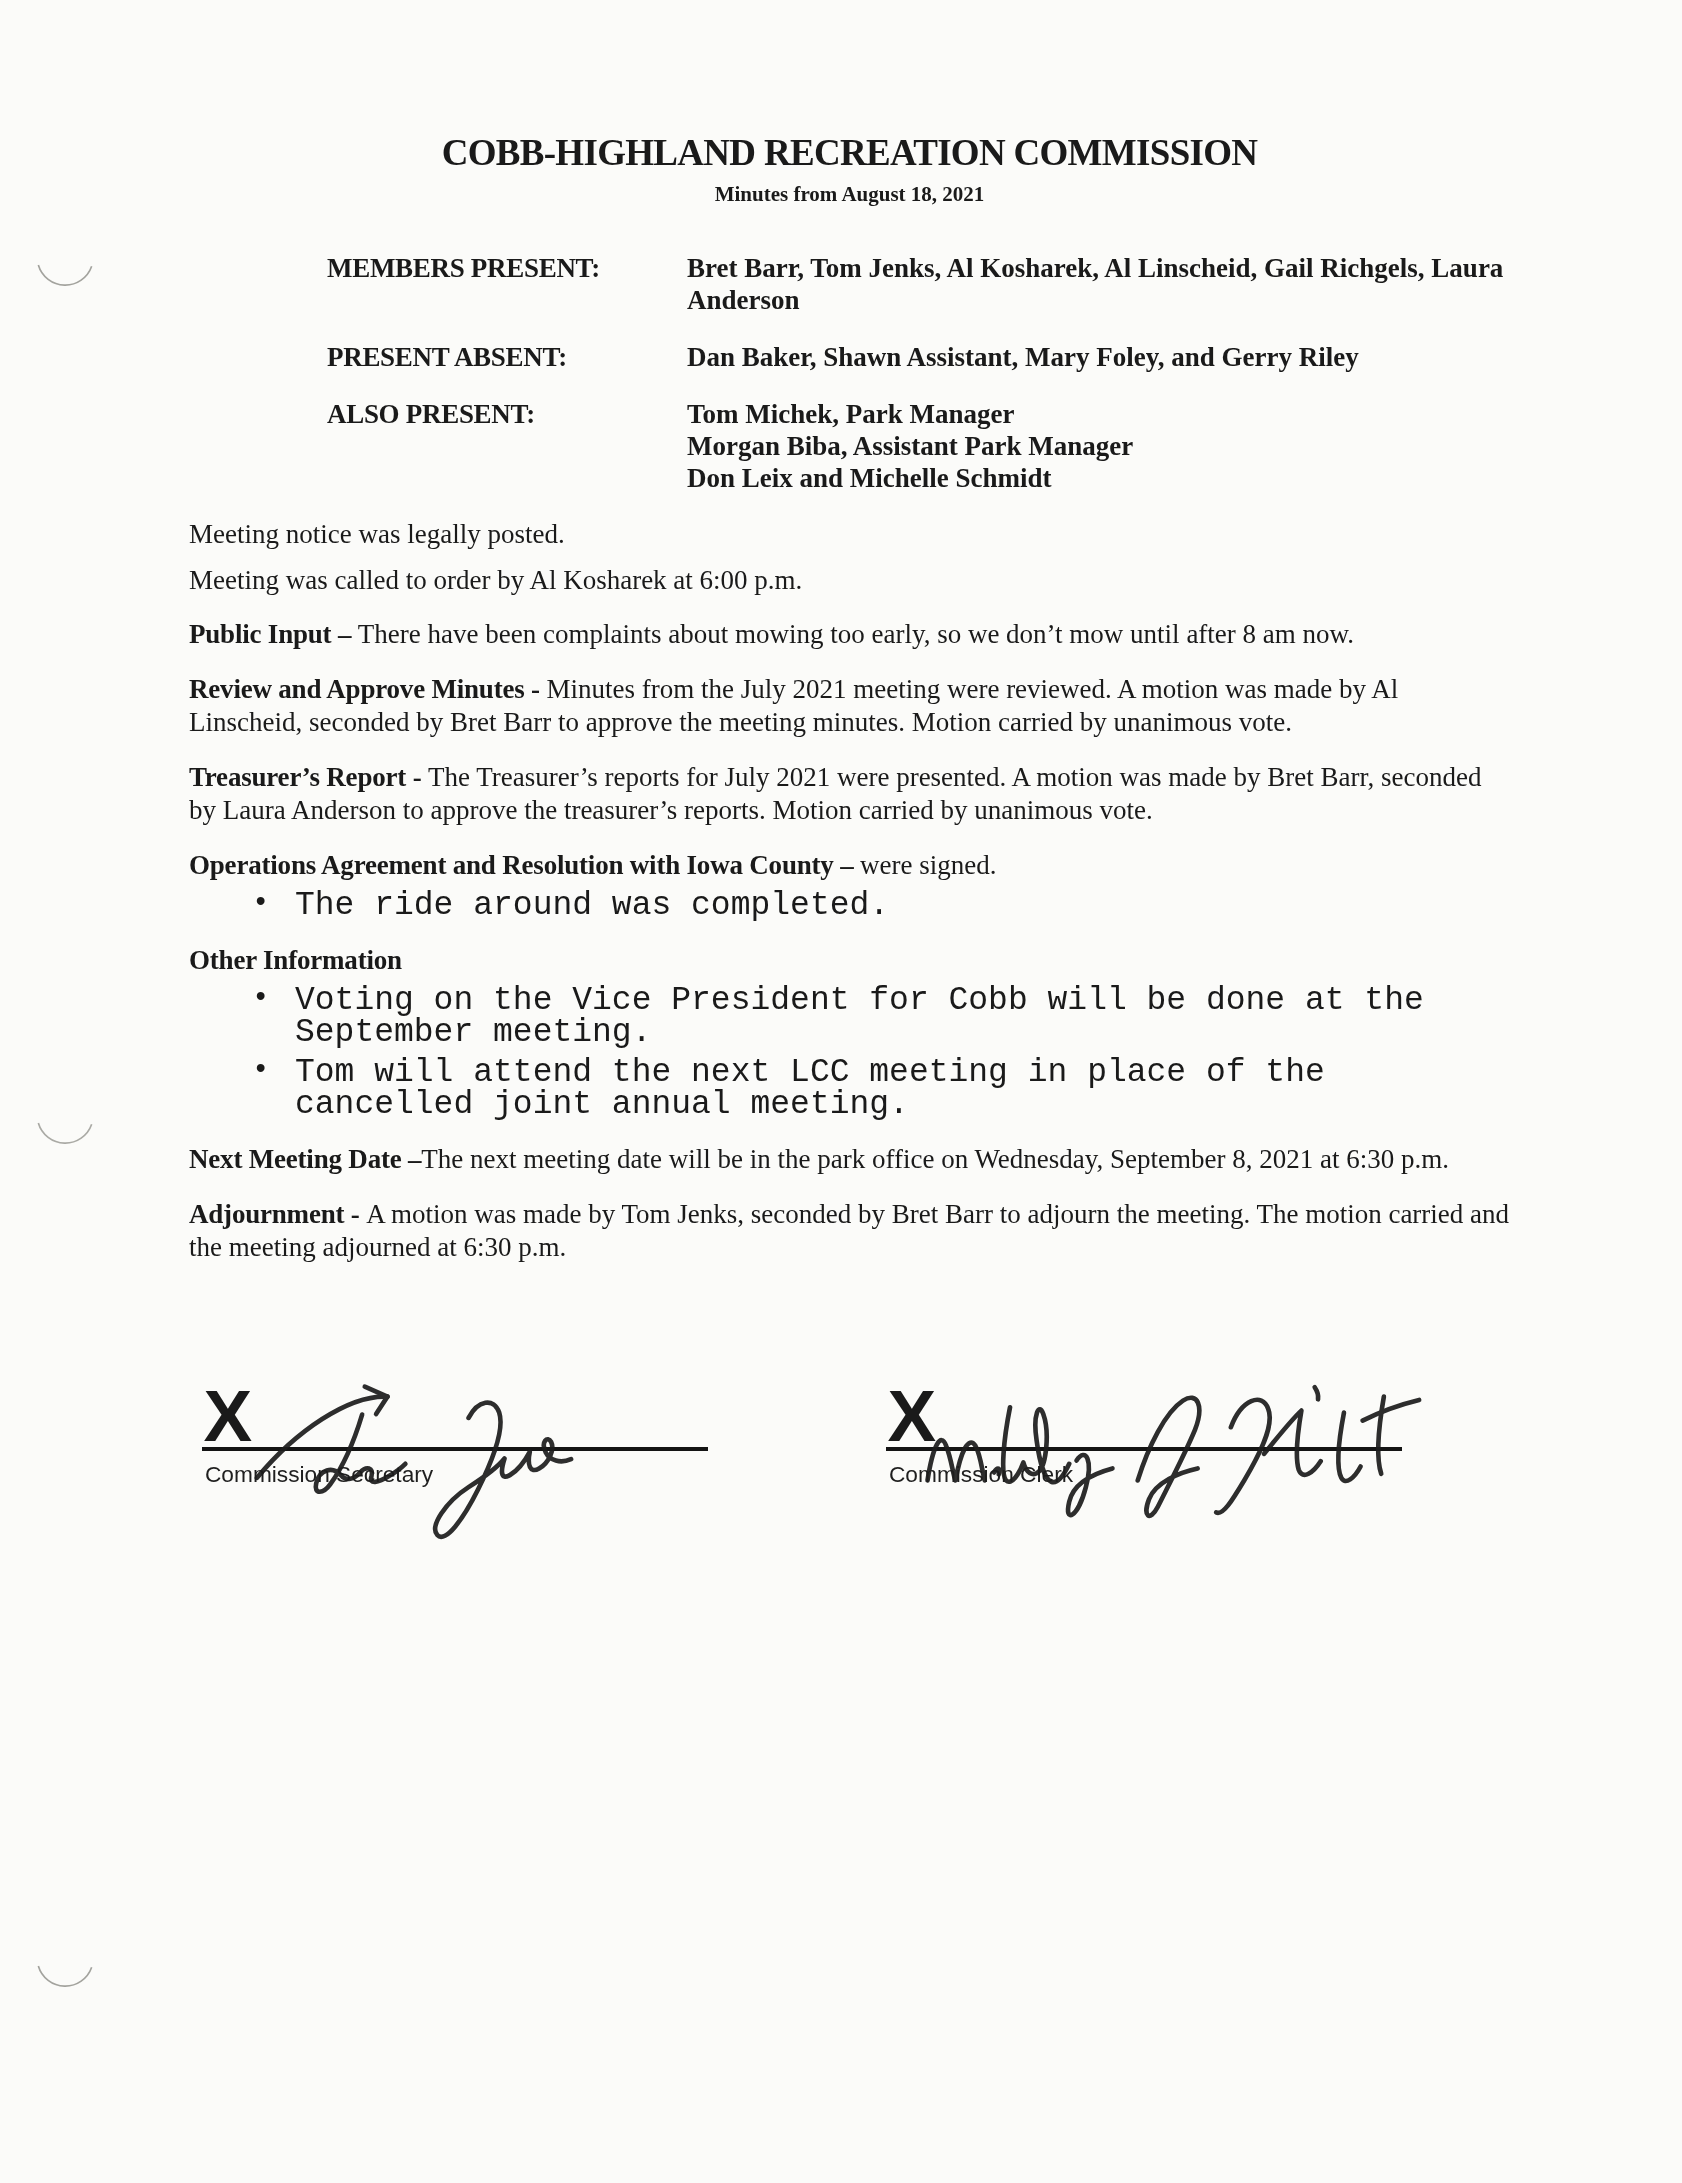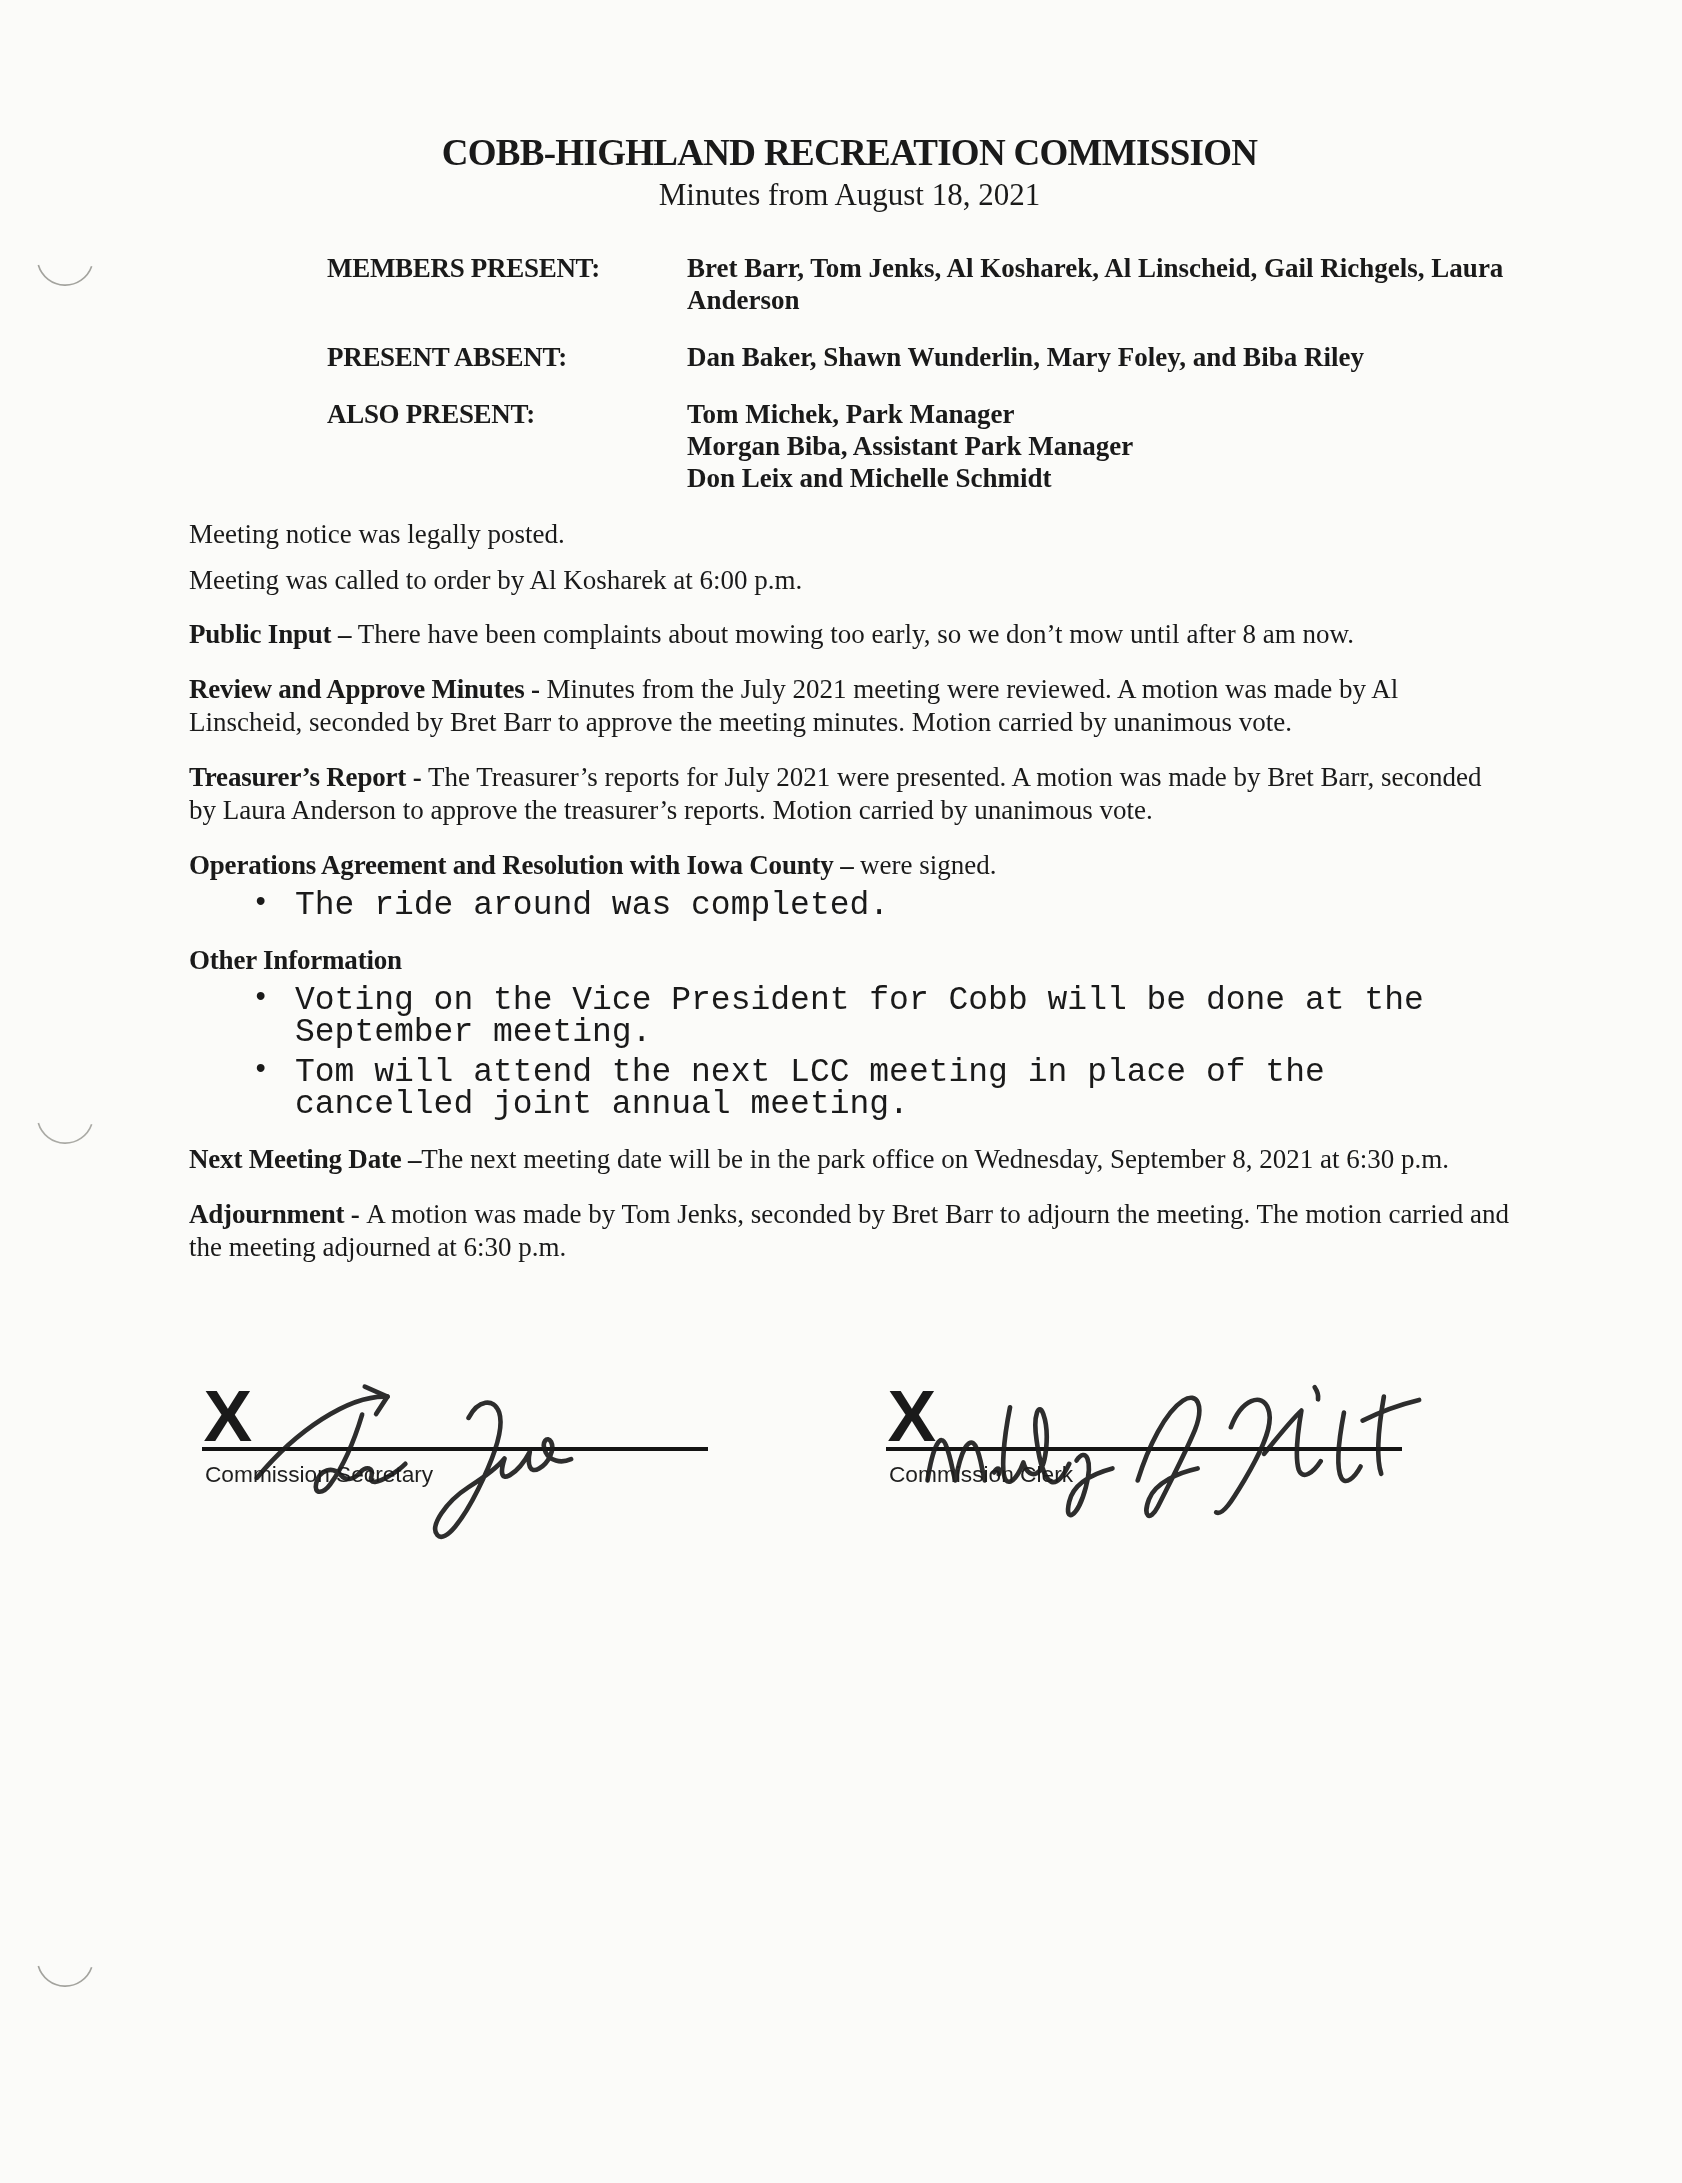--- a/index.html
+++ b/index.html
@@ -12,21 +12,21 @@
     overflow:hidden;
     box-sizing:border-box;
     padding:133px 173px 16px 189px;
   }
   
   .doc-title{
     margin:0;text-align:center;
     font-size:37px;font-weight:700;letter-spacing:-0.7px;line-height:40px;
   }
   .doc-subtitle{
-    text-align:center;font-size:31px;line-height:37px;margin-top:2.7px;
+    text-align:center;font-size:21px;line-height:37px;margin-top:2.7px;font-weight:bold;
   }
   
   .attendance{margin:39px 0 0 138px;}
   .att-row{display:flex;align-items:flex-start;gap:7px;}
   .att-row + .att-row{margin-top:25px;}
   .att-label{width:353px;flex:none;font-weight:700;font-size:27px;line-height:32px;letter-spacing:-0.3px;}
   .att-value{width:830px;font-weight:700;font-size:27px;line-height:32px;}
   .att-value .vline{white-space:nowrap;}
   
   .line{font-size:27px;line-height:32px;margin-top:14px;}
@@ -91,21 +91,21 @@
     <div class="doc-subtitle">Minutes from August 18, 2021</div>
   </header>
 
   <section class="attendance">
     <div class="att-row">
       <div class="att-label">MEMBERS PRESENT:</div>
       <div class="att-value">Bret Barr, Tom Jenks, Al Kosharek, Al Linscheid, Gail Richgels, Laura Anderson</div>
     </div>
     <div class="att-row">
       <div class="att-label">PRESENT ABSENT:</div>
-      <div class="att-value">Dan Baker, Shawn Wunderlin, Mary Foley, and Biba Riley</div>
+      <div class="att-value">Dan Baker, Shawn Assistant, Mary Foley, and Gerry Riley</div>
     </div>
     <div class="att-row">
       <div class="att-label">ALSO PRESENT:</div>
       <div class="att-value">
         <div class="vline">Tom Michek, Park Manager</div>
         <div class="vline">Morgan Biba, Assistant Park Manager</div>
         <div class="vline">Don Leix and Michelle Schmidt</div>
       </div>
     </div>
   </section>

